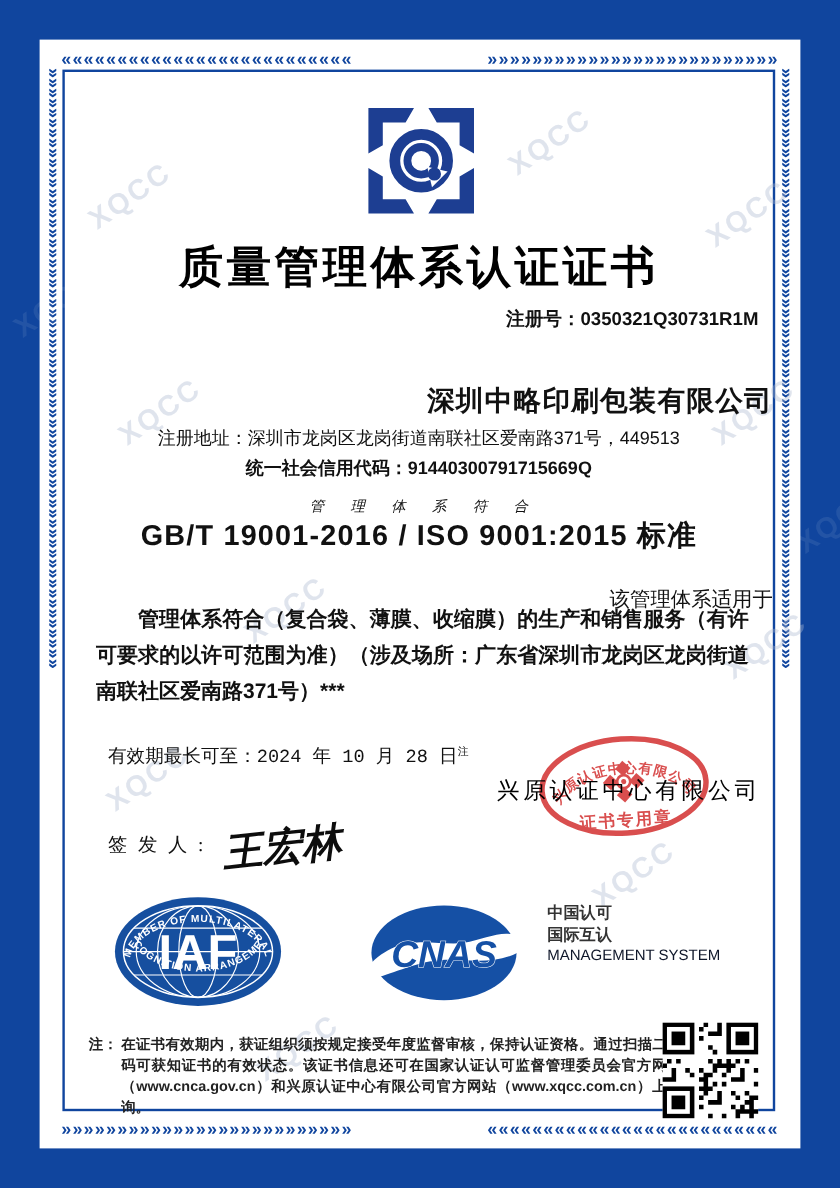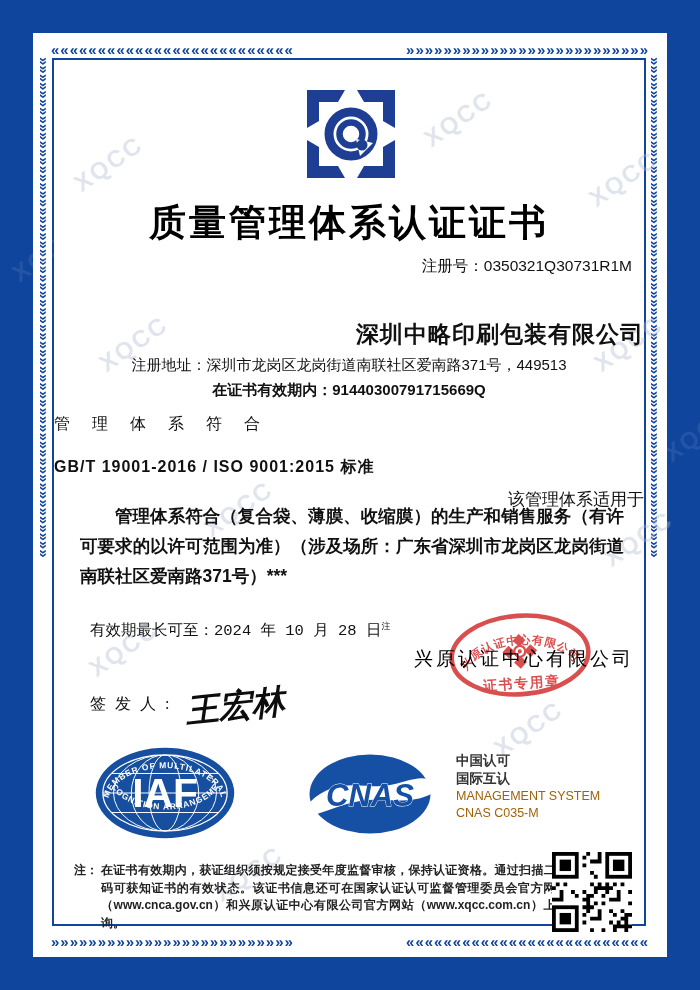--- a/index.html
+++ b/index.html
@@ -18,46 +18,46 @@
   .chev-top{top:9px;}
   .chev-bottom{bottom:8px;}
   .chev-v{position:absolute; top:24px; bottom:24px; writing-mode:vertical-rl; font-size:15px; white-space:nowrap; overflow:hidden;}
   .chev-left{left:4px;}
   .chev-right{right:4px;}
   
   .cert{position:absolute; left:19px; top:25px; width:594px; height:868px; border:2px solid var(--blue); background:transparent;}
   .cert > *{position:absolute;}
   .logo{left:247px; top:24px; width:100px; height:100px; color:var(--navy);}
   .title{top:138px; left:0; width:100%; text-align:center; font-size:37px; font-weight:bold; letter-spacing:3px; color:#000;}
-  .regno{top:196px; right:12px; font-size:15.5px; font-weight:normal;}
+  .regno{top:196px; right:12px; font-size:15.5px; font-weight:bold;}
   .certify{top:238px; left:0; width:100%; text-align:center; font-family:"Liberation Serif", serif; font-size:18px;}
   .certify span{letter-spacing:34px; margin-right:-34px;}
   .company{top:259px; left:0; width:100%; text-align:right; font-size:23px; font-weight:bold; letter-spacing:1px;padding-left:30px;}
   .addr{top:296px; left:0; width:100%; text-align:center; font-size:15px;}
   .credit{top:321px; left:0; width:100%; text-align:center; font-size:15px; font-weight:bold;}
-  .sysheading{top:354px; left:0; width:100%; text-align:left; font-family:"Liberation Serif", serif; font-size:16px;}
+  .sysheading{top:354px; left:0; width:100%; text-align:center; font-family:"Liberation Serif", serif; font-size:12px;font-style:italic;}
   .sysheading span{letter-spacing:22px; margin-right:-22px;}
-  .standard{top:397px; left:0; width:100%; font-size:16px; font-weight:bold; letter-spacing:1px;}
+  .standard{top:370px; left:0; width:100%; text-align:center; font-size:24px; font-weight:bold; letter-spacing:1px;}
   .scopeheading{top:428px; left:0; width:100%; text-align:right; font-family:"Liberation Serif", serif; font-size:17px;padding-left:39px;}
   .scope{top:441px; left:26px; width:544px; font-size:17.5px; font-weight:bold; line-height:30px; text-indent:2em; text-align:justify;}
   .issue{top:566px; left:36px; font-family:"Liberation Serif", serif; font-size:15.5px;}
   .valid{top:560px; left:36px; font-family:Liberation Mono, monospace; font-size:15.5px;}
   .valid sup{font-size:9px;}
   .signrow{top:624px; left:36px; font-family:"Liberation Serif", serif; font-size:16px; white-space:nowrap;}
   .signrow .lbl{letter-spacing:9px;}
   .sig{display:inline-block; font-family:"Liberation Serif", serif; font-weight:bold; font-size:33px;
        transform:rotate(-6deg) skewX(-14deg); margin-left:10px; vertical-align:-8px; color:#0d0d0d;}
   .stamp{left:393px; top:551px; width:146px; height:88px; transform:rotate(-4deg); opacity:.92; z-index:3;}
   .issuerline{top:586px; left:346px; width:248px; text-align:center; font-size:19px; letter-spacing:3px; color:#000; z-index:4; white-space:nowrap;}
   .issueraddr{top:640px; left:344px; width:252px; text-align:center; font-size:9.5px; color:#222; z-index:4; white-space:nowrap;}
   .iaf{left:40px; top:686px; width:142px; height:94px;}
   .cnas{left:252px; top:692px; width:128px; height:84px;}
   .cnastext{left:402px; top:692px; width:180px;}
   .cnastext .zh{font-size:13.5px; font-weight:bold; color:#333; line-height:18px;}
-  .cnastext .en{font-size:12.5px; color:#a16207; line-height:17px;}
+  .cnastext .en{font-size:12.5px; color:#0f172a; line-height:17px;}
   .note{top:802px; left:20px; width:494px; font-size:12px; font-weight:bold; line-height:17.5px; padding-left:27px; color:#222; text-align:justify;}
   .note .note-label{position:absolute; left:0; top:0;}
   .qr{left:498px; top:792px; width:80px; height:80px;}
   
   .wm{position:absolute; font-size:24px; font-weight:bold; letter-spacing:2px; color:#aebad1; opacity:.38;
       transform:rotate(-35deg); pointer-events:none; z-index:1;}
   .wm.onblue{color:#ffffff; opacity:.08;}
   .wm-emblem{position:absolute; left:120px; top:300px; width:430px; height:430px; color:#5f93c9; opacity:.10; z-index:0; pointer-events:none;}
   .z1{z-index:2;}
 </style>
@@ -111,21 +111,21 @@
   <div class="cert">
 
     <svg class="logo z1">
         <use href="#xq-logo"></use>
       </svg>
 
     <div class="title z1">质量管理体系认证证书</div>
     <div class="regno z1">注册号：0350321Q30731R1M</div>
     <div class="company z1">深圳中略印刷包装有限公司</div>
     <div class="addr z1">注册地址：深圳市龙岗区龙岗街道南联社区爱南路371号，449513</div>
-    <div class="credit z1">在证书有效期内：91440300791715669Q</div>
+    <div class="credit z1">统一社会信用代码：91440300791715669Q</div>
     <div class="sysheading z1"><span>管理体系符合</span></div>
     <div class="standard z1">GB/T 19001-2016 / ISO 9001:2015 标准</div>
     <div class="scopeheading z1">该管理体系适用于</div>
     <div class="scope z1">管理体系符合（复合袋、薄膜、收缩膜）的生产和销售服务（有许可要求的以许可范围为准）（涉及场所：广东省深圳市龙岗区龙岗街道南联社区爱南路371号）***</div>
 
     <div class="valid z1">
       <span>有效期最长可至：2024 年 10 月 28 日</span><sup>注</sup>
     </div>
     <div class="signrow z1">
       <span class="lbl">签发人:</span><span class="sig">王宏林</span>
@@ -176,21 +176,20 @@
 
     <svg class="cnas z1" viewBox="0 0 150 100">
       <ellipse cx="75" cy="50" rx="72" ry="47" fill="#1550a5"></ellipse>
       <path d="M 3,60 C 35,28 68,44 95,40 C 115,37 135,26 148,34 L 148,50 C 120,64 90,54 65,58 C 40,62 16,74 3,76 Z" fill="#ffffff"></path>
       <text x="75" y="64" text-anchor="middle" font-size="37" font-weight="bold" font-style="italic" fill="#1550a5" stroke="#ffffff" stroke-width="1" paint-order="stroke" font-family="Liberation Sans, sans-serif">CNAS</text>
     </svg>
     <div class="cnastext z1">
       <div class="zh">中国认可</div>
       <div class="zh">国际互认</div>
       <div class="en">MANAGEMENT SYSTEM</div>
-      <div class="en">CNAS C035-M</div>
     </div>
 
     <div class="note z1">
       <span class="note-label">注：</span>
       <span>在证书有效期内，获证组织须按规定接受年度监督审核，保持认证资格。通过扫描二维码可获知证书的有效状态。该证书信息还可在国家认证认可监督管理委员会官方网站（www.cnca.gov.cn）和兴原认证中心有限公司官方网站（www.xqcc.com.cn）上查询。</span>
     </div>
 
     <svg class="qr z1" viewBox="0 0 63 63">
       <rect width="63" height="63" fill="#fff"></rect>
       <g>

